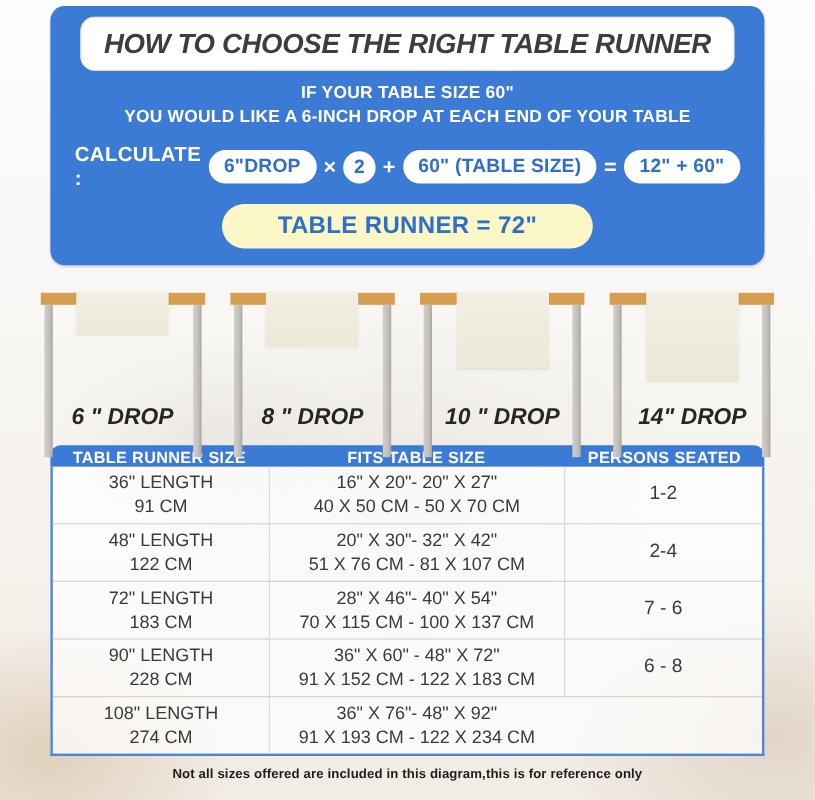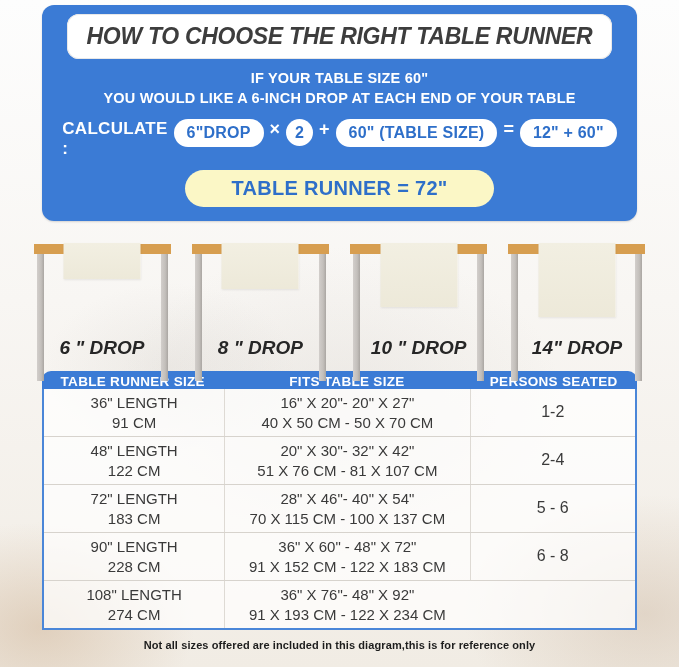--- a/index.html
+++ b/index.html
@@ -25,21 +25,21 @@
     box-shadow:inset 0 0 0 1px #e8e8e8;
   }
   .title {
     font-size:23px; font-weight:bold; font-style:italic; color:#3d3d3d;
     letter-spacing:-0.3px; white-space:nowrap;
   }
   .subtitle { margin-top:9px; text-align:center; color:#ffffff; font-weight:bold; }
   .subtitle .line { font-size:14.5px; line-height:20px; letter-spacing:0.2px; }
 
   .calc-row {
-    margin-top:11px; display:flex; align-items:flex-start; justify-content:center; gap:6px;
+    margin-top:11px; display:flex; align-items:center; justify-content:center; gap:6px;
   }
   .calc-label { color:#fff; font-weight:bold; font-size:17px; letter-spacing:0.3px; }
   .pill {
     background:#fff; color:#2e6fc9; font-weight:bold; font-size:16px;
     border-radius:16px; padding:5px 13px; white-space:nowrap; letter-spacing:0.2px;
   }
   .op { color:#fff; font-weight:bold; font-size:18px; }
   .circle {
     background:#fff; color:#2e6fc9; font-weight:bold; font-size:16px;
     border-radius:50%; width:27px; height:27px; line-height:27px; text-align:center; flex:0 0 27px;
@@ -185,21 +185,21 @@
       </div>
       <div class="trow">
         <div class="tcell c1">
           <span>72" LENGTH</span>
           <span>183 CM</span>
         </div>
         <div class="tcell c2">
           <span>28" X 46"- 40" X 54"</span>
           <span>70 X 115 CM - 100 X 137 CM</span>
         </div>
-        <div class="tcell c3 persons">5 - 6</div>
+        <div class="tcell c3 persons">7 - 6</div>
       </div>
       <div class="trow">
         <div class="tcell c1">
           <span>90" LENGTH</span>
           <span>228 CM</span>
         </div>
         <div class="tcell c2">
           <span>36" X 60" - 48" X 72"</span>
           <span>91 X 152 CM - 122 X 183 CM</span>
         </div>

